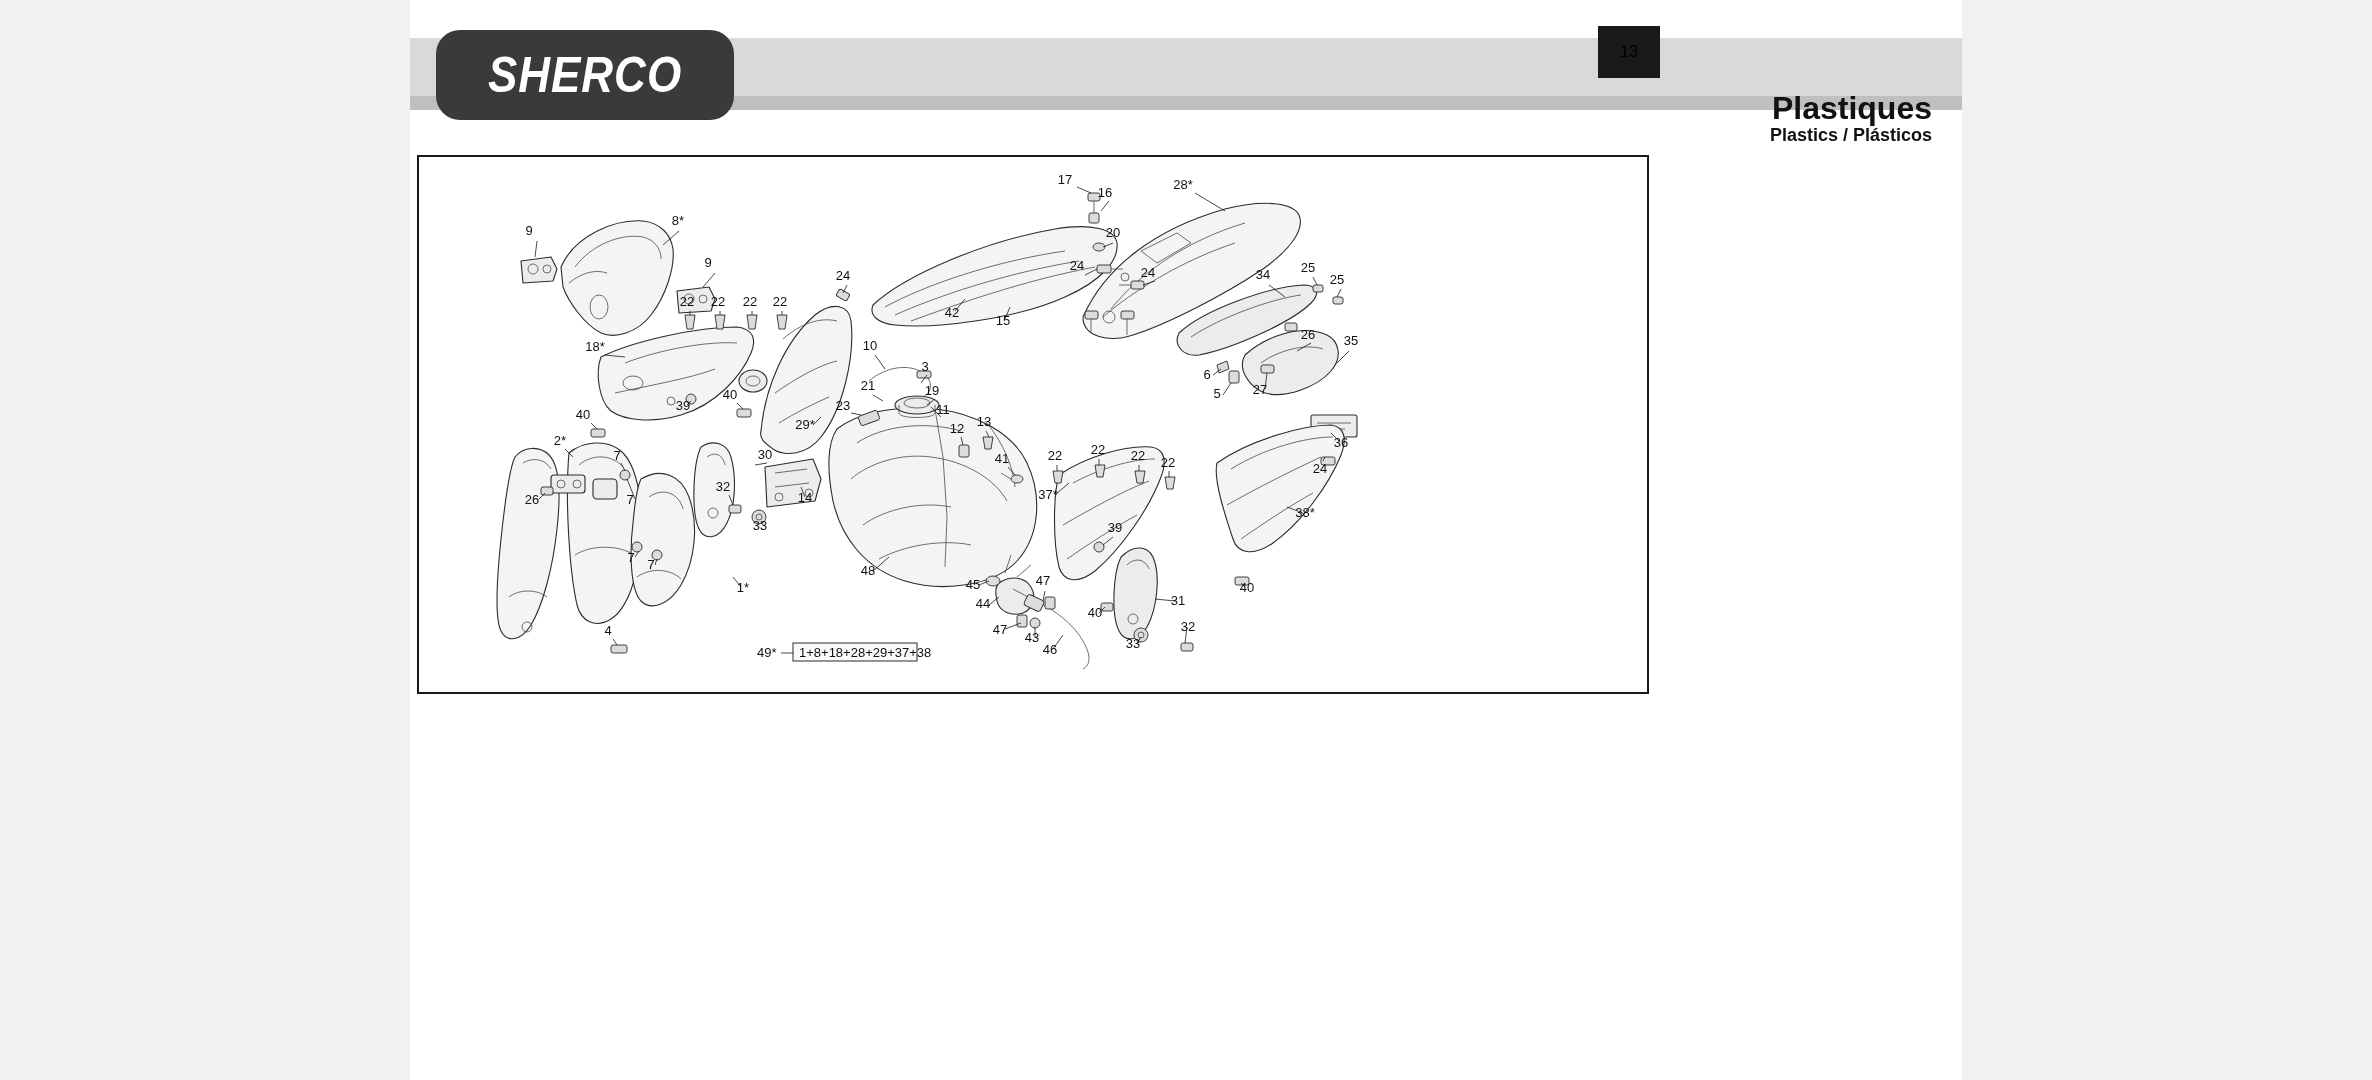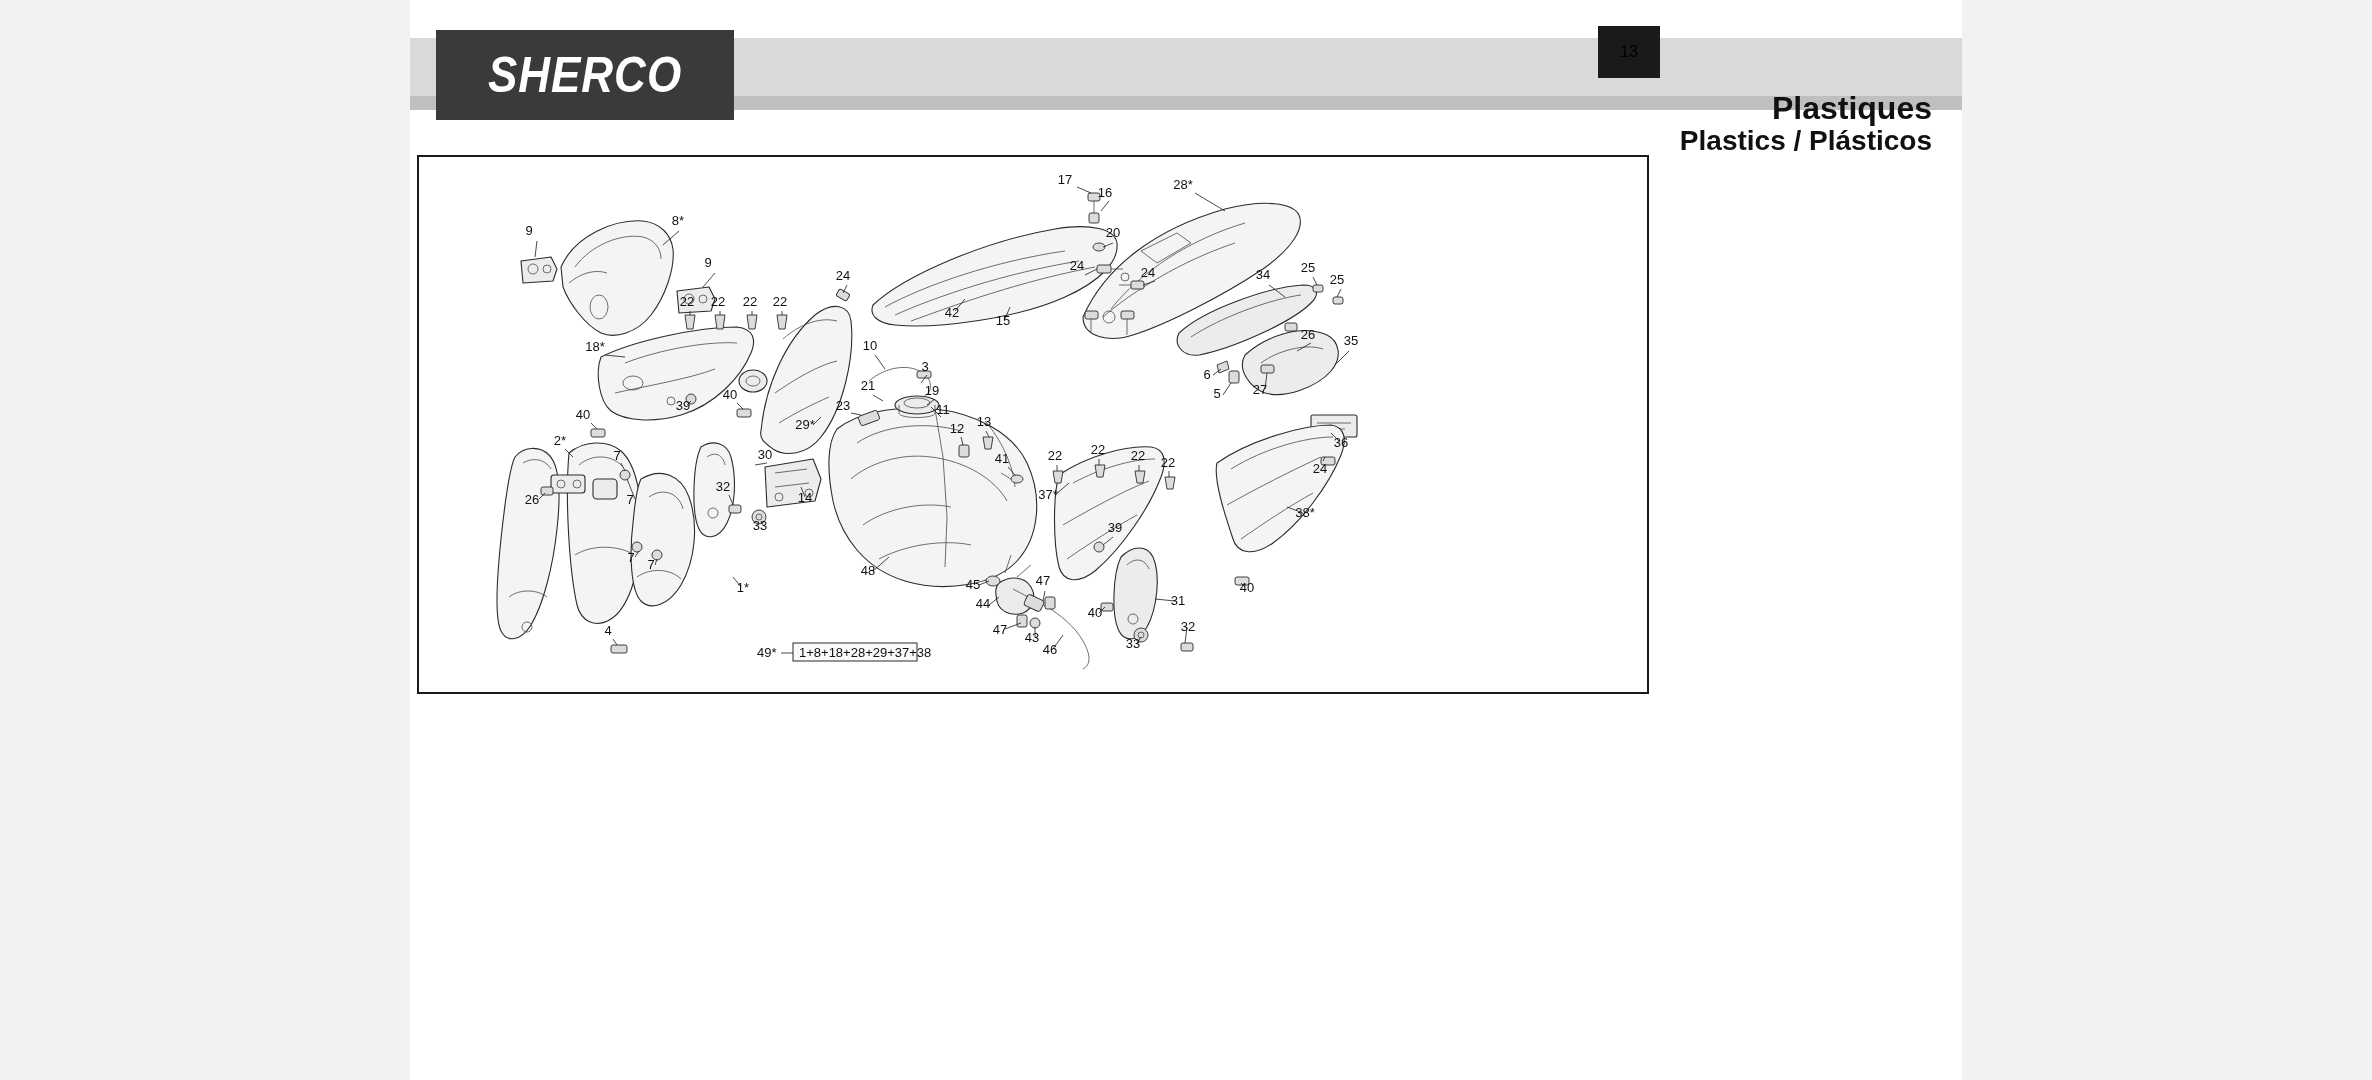--- a/index.html
+++ b/index.html
@@ -1,26 +1,26 @@
 <!DOCTYPE html>
 <html><head>
 <meta charset="utf-8">
 <style>
   html,body{margin:0;padding:0;background:#f2f2f2;}
   body{width:2372px;height:1080px;font-family:"Liberation Sans",sans-serif;overflow:hidden;}
   #page{position:absolute;left:410px;top:0;width:1552px;height:1080px;background:#ffffff;}
   
   #header-band{position:absolute;left:0;top:38px;width:1552px;height:58px;background:#d9d9d9;}
   #header-band-2{position:absolute;left:0;top:96px;width:1552px;height:14px;background:#bfbfbf;}
-  #logo-box{position:absolute;left:26px;top:30px;width:298px;height:90px;background:#3a3a3a;display:flex;align-items:center;justify-content:center;}
+  #logo-box{position:absolute;left:26px;top:30px;width:298px;height:90px;background:#3a3a3a;display:flex;align-items:center;justify-content:center;border-radius:24px;}
   #logo-text{color:#ffffff;font-style:italic;font-weight:bold;font-size:44px;letter-spacing:1px;font-family:"Liberation Sans",sans-serif;transform:scaleY(1.15);}
   #page-number-box{position:absolute;left:1188px;top:26px;width:62px;height:52px;background:#1a1a1a;display:flex;align-items:center;justify-content:center;}
   #title-block{position:absolute;right:30px;top:92px;text-align:right;}
   #title-block .t1{font-weight:bold;font-size:32px;color:#111;line-height:1.05;}
-  #title-block .t2{font-weight:bold;font-size:28px;color:#111;line-height:1.05;}
+  #title-block .t2{font-weight:bold;font-size:18px;color:#111;line-height:1.05;}
   
   #diagram-frame{position:absolute;left:7px;top:155px;width:1228px;height:535px;border:2px solid #1a1a1a;background:#ffffff;}
   #svgwrap{position:absolute;left:0;top:0;width:100%;height:100%;padding-left:46px;}
   .cl{font-family:"Liberation Sans",sans-serif;font-size:13px;fill:#111;font-weight:normal;}
   .legend-text{font-family:"Liberation Sans",sans-serif;font-size:13px;fill:#111;}
   .part{fill:#f4f4f4;stroke:#2b2b2b;stroke-width:1.1;stroke-linejoin:round;}
   .part2{fill:#ececec;stroke:#2b2b2b;stroke-width:1.1;stroke-linejoin:round;}
   .partlight{fill:#fafafa;stroke:#2b2b2b;stroke-width:1;}
   .det{fill:none;stroke:#4a4a4a;stroke-width:0.8;}
   .lead{stroke:#1a1a1a;stroke-width:0.8;fill:none;}

